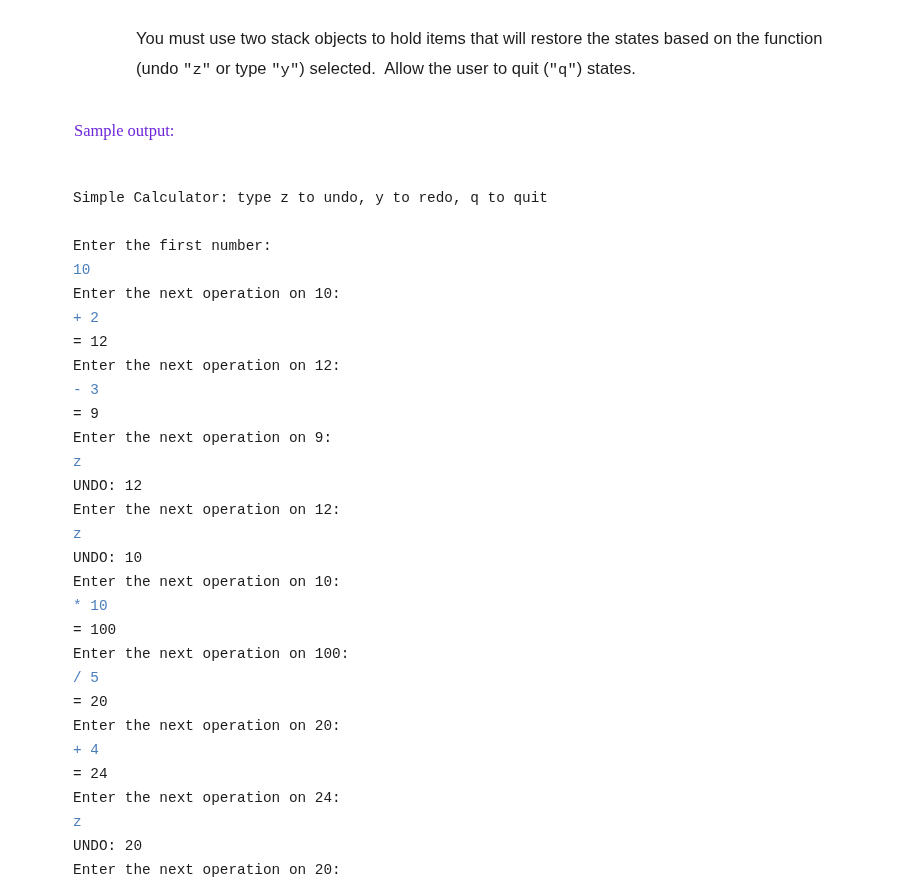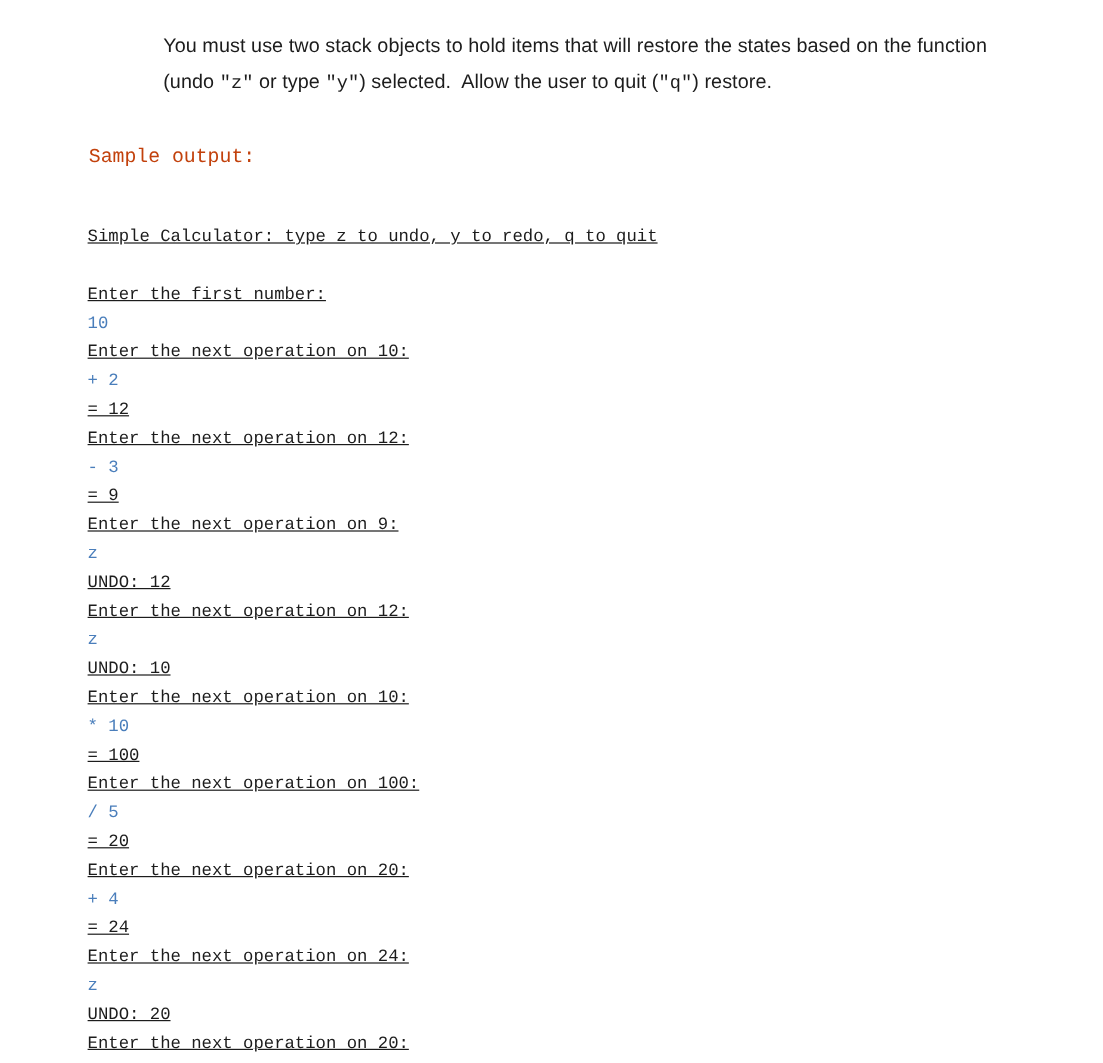--- a/index.html
+++ b/index.html
@@ -33,24 +33,24 @@
   .prose .mono-inline {
     font-family: "Liberation Mono", "DejaVu Sans Mono", monospace;
     font-size: 15.5px;
   }
 
   
   .sample-label {
     position: absolute;
     left: 74px;
     top: 119px;
-    font-family: Liberation Mono, monospace;
+    font-family: Liberation Serif, serif;
     font-size: 16.5px;
     line-height: 24px;
-    color: #c2410c;
+    color: #6d28d9;
   }
 
   
   .console {
     position: absolute;
     left: 73px;
     top: 172px;
     width: 800px;
     font-family: "Liberation Mono", "DejaVu Sans Mono", monospace;
     font-size: 14.4px;
@@ -61,26 +61,25 @@
   .console .line {
     display: block;
     height: 24px;
     white-space: pre;
   }
   .console .line.blank {
     height: 24px;
   }
   .console .line.out {
     color: #1c1c1c;
-    text-decoration: underline;
   }
   .console .line.in {
     color: #4a7ebb;
   }
 </style>
 </head>
 <body>
 
-<p class="prose"><span>You must use two stack objects to hold items that will restore the states based on the function (undo </span><span class="mono-inline">"z"</span><span> or type </span><span class="mono-inline">"y"</span><span>) selected.&nbsp; Allow the user to quit (</span><span class="mono-inline">"q"</span><span>) restore.</span></p>
+<p class="prose"><span>You must use two stack objects to hold items that will restore the states based on the function (undo </span><span class="mono-inline">"z"</span><span> or type </span><span class="mono-inline">"y"</span><span>) selected.&nbsp; Allow the user to quit (</span><span class="mono-inline">"q"</span><span>) states.</span></p>
 
 <div class="sample-label">Sample output:</div>
 
 <pre class="console"><span class="line out">Simple Calculator: type z to undo, y to redo, q to quit</span><span class="line blank">&nbsp;</span><span class="line out">Enter the first number:</span><span class="line in">10</span><span class="line out">Enter the next operation on 10:</span><span class="line in">+ 2</span><span class="line out">= 12</span><span class="line out">Enter the next operation on 12:</span><span class="line in">- 3</span><span class="line out">= 9</span><span class="line out">Enter the next operation on 9:</span><span class="line in">z</span><span class="line out">UNDO: 12</span><span class="line out">Enter the next operation on 12:</span><span class="line in">z</span><span class="line out">UNDO: 10</span><span class="line out">Enter the next operation on 10:</span><span class="line in">* 10</span><span class="line out">= 100</span><span class="line out">Enter the next operation on 100:</span><span class="line in">/ 5</span><span class="line out">= 20</span><span class="line out">Enter the next operation on 20:</span><span class="line in">+ 4</span><span class="line out">= 24</span><span class="line out">Enter the next operation on 24:</span><span class="line in">z</span><span class="line out">UNDO: 20</span><span class="line out">Enter the next operation on 20:</span><span class="line in">z</span></pre>
 
 </body></html>

